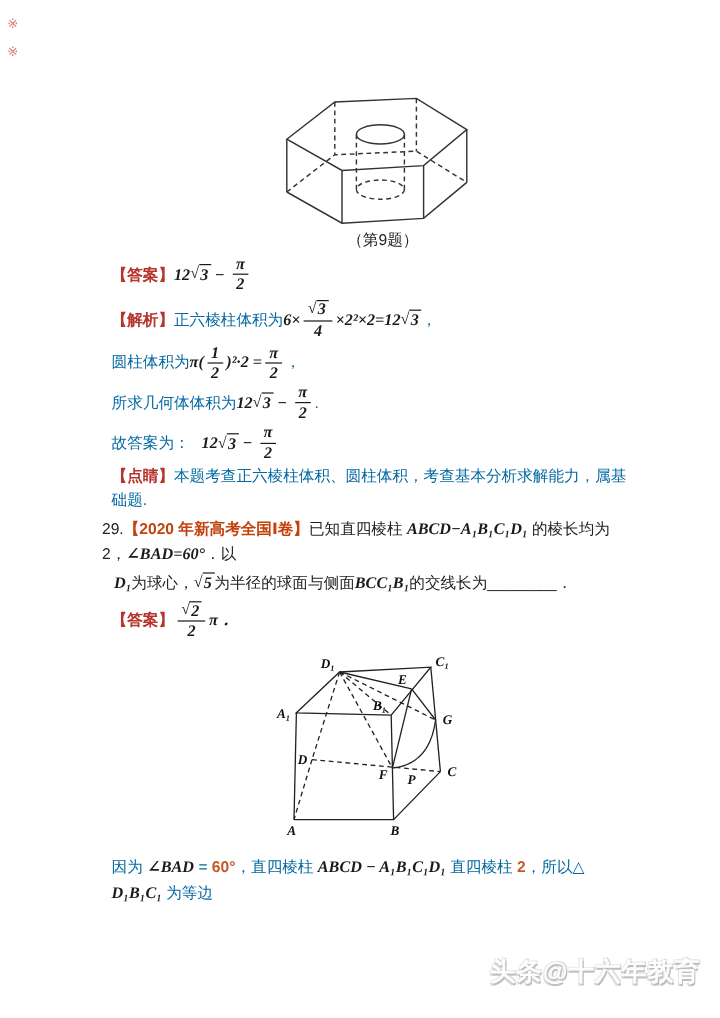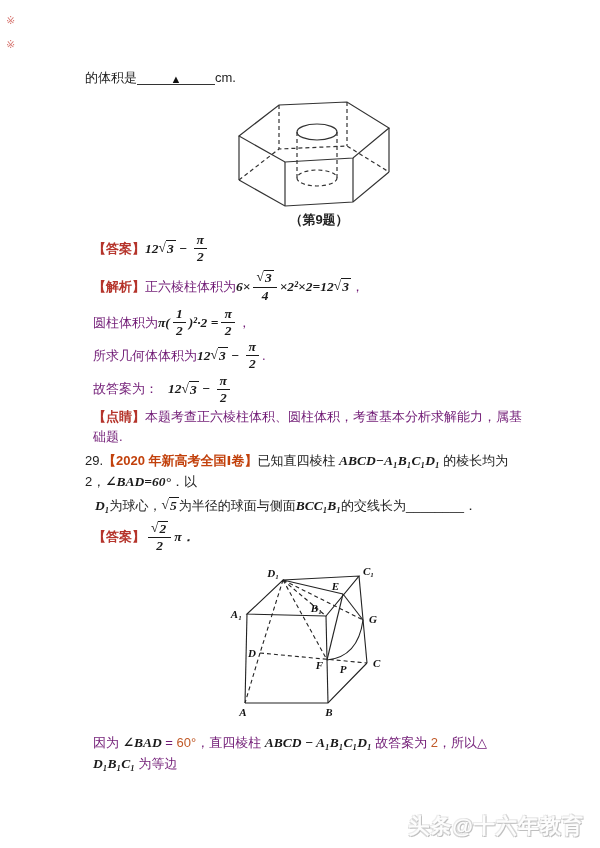--- a/index.html
+++ b/index.html
@@ -4,66 +4,63 @@
 <style>
   html,body{margin:0;padding:0;}
   body{
     width:600px;height:848px;background:#ffffff;position:relative;overflow:hidden;
     font-family:"Liberation Sans","DejaVu Sans",sans-serif;color:#222;
   }
   .doc{position:absolute;left:85px;top:68px;width:445px;}
   .line{font-size:13px;line-height:1.55;}
   .mline{display:flex;align-items:center;flex-wrap:nowrap;font-size:13px;}
   .indent{margin-left:8px;align-items:center;}
-  .red{color:#701a75;}
+  .red{color:#0369a1;}
   .label{color:#b5342b;font-weight:bold;}
   .blue{color:#c2410c;font-weight:bold;}
-  .hl{color:#c05a28;font-weight:normal;}
+  .hl{color:#c05a28;font-weight:bold;}
   .m{
     font-family:"Liberation Serif","DejaVu Serif",serif;
     font-style:italic;font-weight:600;font-size:13.5px;color:#1a1a1a;
     white-space:pre;
   }
   .frac{display:inline-flex;flex-direction:column;align-items:center;vertical-align:middle;margin:0 3px;line-height:1.05;}
   .frac .num{display:block;padding:0 3px 1px;border-bottom:1px solid #1a1a1a;}
   .frac .den{display:block;padding-top:1px;}
   .sqrt{display:inline-flex;align-items:flex-start;white-space:nowrap;}
   .sqrt .rad{font-style:normal;font-weight:600;}
   .sqrt .bar{border-top:1.2px solid #1a1a1a;padding:0 2px 0 1px;}
   .blankline{display:inline-block;width:78px;border-bottom:1.2px solid #333;text-align:center;line-height:1;vertical-align:baseline;}
   .tri{font-size:11px;color:#111;position:relative;top:1px;}
   .figwrap1{margin:8px 0 0 148px;width:172px;text-align:center;}
   .figwrap2{margin:6px 0 0 132px;width:188px;text-align:center;}
-  .caption{font-size:13px;color:#222;margin-top:2px;font-weight:bold;}
+  .caption{font-size:13px;color:#222;margin-top:2px;}
   svg{display:block;}
   .svglabel{
     font-family:"Liberation Serif","DejaVu Serif",serif;
     font-style:italic;font-weight:bold;font-size:11px;fill:#111;
   }
   .stamps{position:absolute;left:6px;top:8px;color:#c4372f;font-size:11px;line-height:2.2;opacity:.65;}
   .watermark{
-    position:absolute;right:16px;bottom:8px;
+    position:absolute;right:16px;bottom:24px;
     font-size:21px;font-weight:bold;color:#fdfdfd;letter-spacing:1px;
     text-shadow:1px 1px 0 #bfbfbf,-1px -1px 0 #ececec,1px -1px 0 #d8d8d8,-1px 1px 0 #d8d8d8;
   }
   .sp6{height:6px;}.sp4{height:4px;}.sp2{height:2px;}
 </style>
 </head>
 <body>
 
 <div class="stamps">
   <div>※</div>
   <div>※</div>
 </div>
 
 <div class="doc">
 
-  <div class="line">
-    <span>的体积是</span><span class="blankline"><span class="tri">▲</span></span><span>cm.</span>
-  </div>
 
   <div class="figwrap1">
     <svg width="172" height="113" viewBox="0 0 172 113">
       <g stroke="#333" stroke-width="1.2" fill="none">
 
         <polygon points="6,40 46,9 114,6 156,32 120,62 52,66"></polygon>
 
         <line x1="6" y1="40" x2="6" y2="84"></line>
         <line x1="156" y1="32" x2="156" y2="76"></line>
         <line x1="120" y1="62" x2="120" y2="106"></line>
@@ -237,18 +234,18 @@
       </g>
     </svg>
   </div>
 
   <div class="sp6"></div>
 
 
   <div class="sp6"></div>
 
   <div class="line indent">
-    <span class="red">因为 </span><span class="m">∠BAD</span><span class="red"> = </span><span class="hl">60°</span><span class="red">，直四棱柱 </span><span class="m">ABCD − A₁B₁C₁D₁</span><span class="red"> 故答案为 </span><span class="hl">2</span><span class="red">，所以△ </span><span class="m">D₁B₁C₁</span><span class="red"> 为等边</span>
+    <span class="red">因为 </span><span class="m">∠BAD</span><span class="red"> = </span><span class="hl">60°</span><span class="red">，直四棱柱 </span><span class="m">ABCD − A₁B₁C₁D₁</span><span class="red"> 直四棱柱 </span><span class="hl">2</span><span class="red">，所以△ </span><span class="m">D₁B₁C₁</span><span class="red"> 为等边</span>
   </div>
 
 </div>
 
 <div class="watermark">头条@十六年教育</div>
 
 </body></html>

